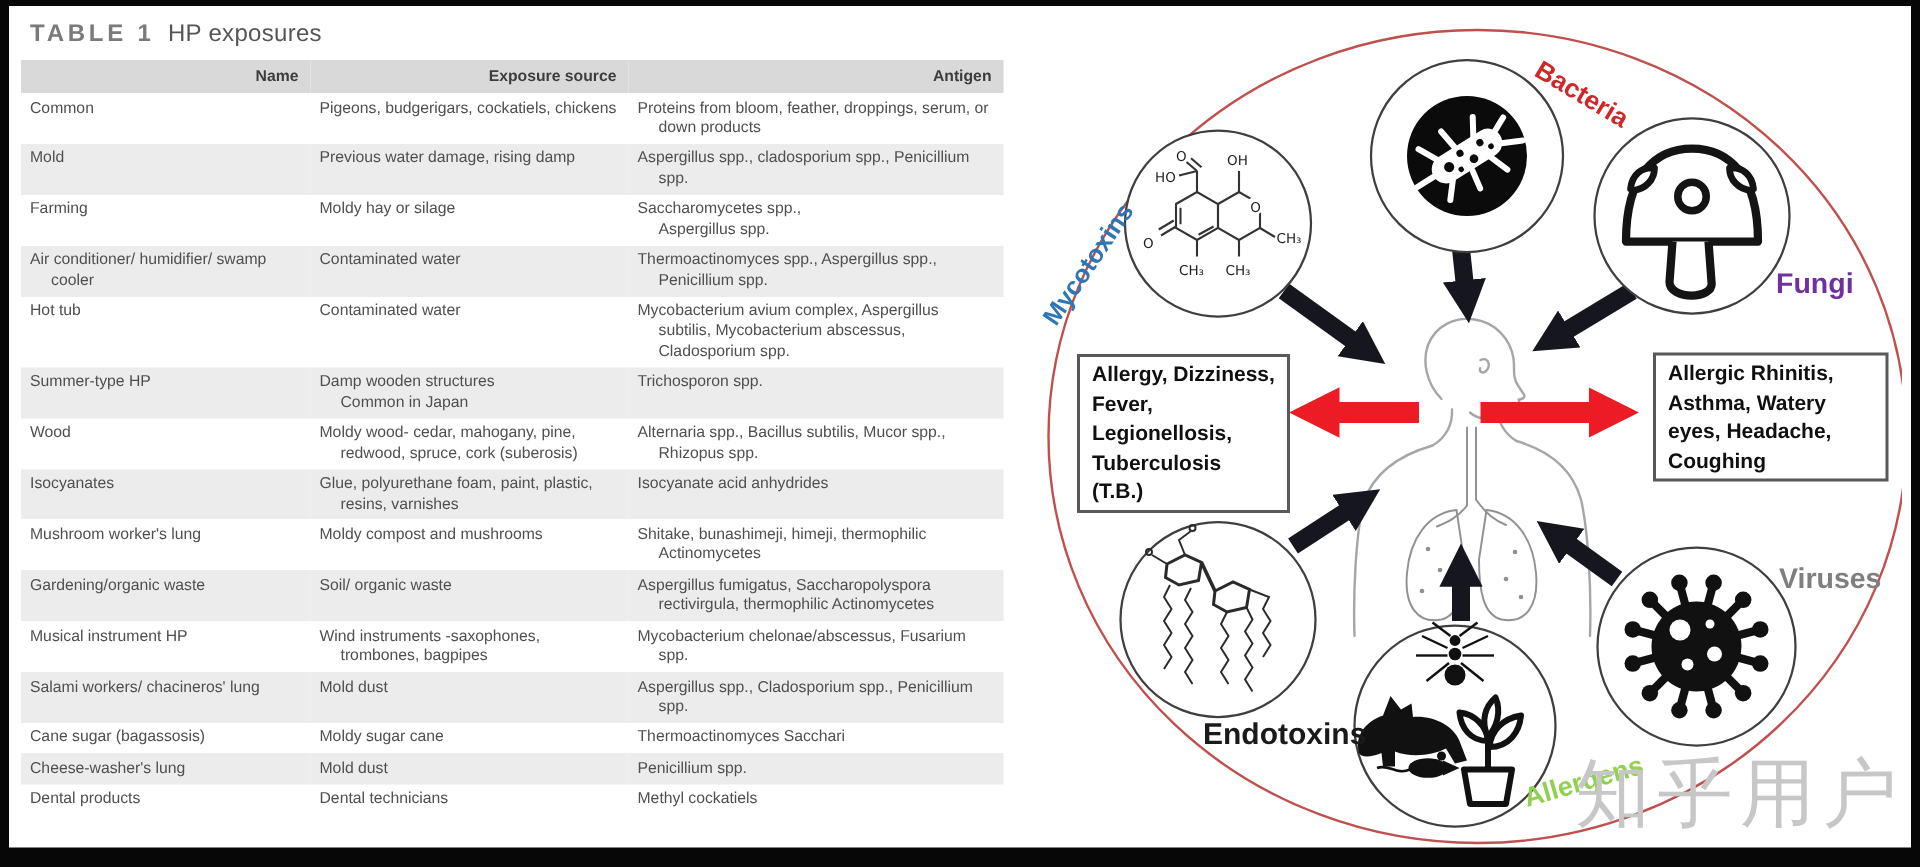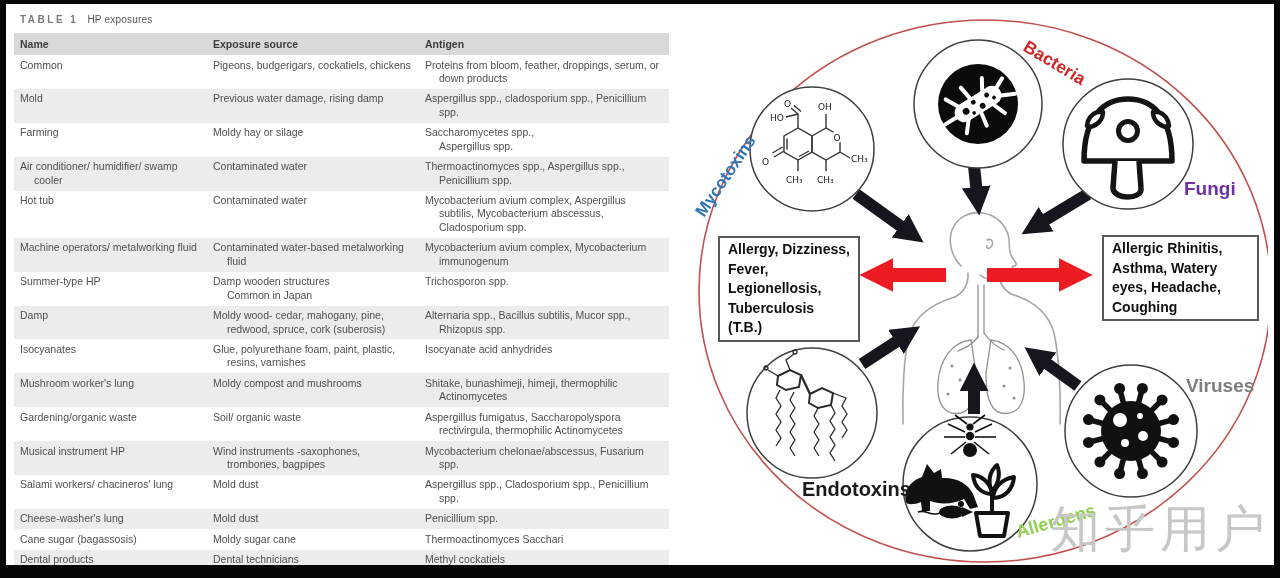--- a/index.html
+++ b/index.html
@@ -1,25 +1,25 @@
 <!DOCTYPE html>
 <html><head>
 <meta charset="utf-8">
 <style>
   html,body{margin:0;padding:0;background:#fff;}
   .frame{position:relative;width:1280px;height:578px;background:#070707;font-family:"Liberation Sans",sans-serif;overflow:hidden;}
   .content{position:absolute;left:6px;top:4px;width:1268px;height:561px;background:#ffffff;overflow:hidden;}
 
   
   .table-panel{position:absolute;left:8px;top:8px;width:655px;}
-  .tbl-title{font-size:10px;color:#6b6b6b;margin:2px 0 0 6px;}
+  .tbl-title{font-size:16px;color:#6b6b6b;margin:2px 0 0 6px;}
   .tbl-title .tag{font-weight:700;letter-spacing:2.5px;color:#7a7a7a;}
   .tbl-title .txt{margin-left:9px;color:#555;letter-spacing:0.2px;}
   table{border-collapse:collapse;width:100%;margin-top:8px;font-size:10.5px;color:#4f4f4f;table-layout:fixed;}
-  thead th{background:#d9d9d9;text-align:left;font-weight:700;color:#3d3d3d;padding:5px 8px 5px 6px;font-size:10.5px;}
+  thead th{background:#d9d9d9;text-align:right;font-weight:700;color:#3d3d3d;padding:5px 8px 5px 6px;font-size:10.5px;}
   tbody tr:nth-child(even){background:#ececec;}
   td{padding:3.5px 8px 3.5px 6px;vertical-align:top;line-height:1.28;}
   td .hang{padding-left:14px;text-indent:-14px;white-space:pre-line;}
   .it{}
 
   
   .diagram-svg{position:absolute;left:678px;top:0;}
   .sym-box{position:absolute;border:2px solid #595959;background:#fff;box-sizing:border-box;
            font-weight:700;font-size:14px;line-height:1.4;color:#101010;padding:2px 8px;
            white-space:pre-line;z-index:3;}
@@ -105,44 +105,33 @@
               </td>
               <td>
                 <div class="hang">Contaminated water</div>
               </td>
               <td>
                 <div class="hang it">Mycobacterium avium complex, Aspergillus subtilis, Mycobacterium abscessus, Cladosporium spp.</div>
               </td>
             </tr>
             <tr>
               <td>
-                <div class="hang">Machine operators/ metalworking fluid</div>
-              </td>
-              <td>
-                <div class="hang">Contaminated water-based metalworking fluid</div>
-              </td>
-              <td>
-                <div class="hang it">Mycobacterium avium complex, Mycobacterium immunogenum</div>
-              </td>
-            </tr>
-            <tr>
-              <td>
                 <div class="hang">Summer-type HP</div>
               </td>
               <td>
                 <div class="hang">Damp wooden structures
 Common in Japan</div>
               </td>
               <td>
                 <div class="hang it">Trichosporon spp.</div>
               </td>
             </tr>
             <tr>
               <td>
-                <div class="hang">Damp</div>
+                <div class="hang">Wood</div>
               </td>
               <td>
                 <div class="hang">Moldy wood- cedar, mahogany, pine, redwood, spruce, cork (suberosis)</div>
               </td>
               <td>
                 <div class="hang it">Alternaria spp., Bacillus subtilis, Mucor spp., Rhizopus spp.</div>
               </td>
             </tr>
             <tr>
               <td>
@@ -194,38 +183,38 @@
               </td>
               <td>
                 <div class="hang">Mold dust</div>
               </td>
               <td>
                 <div class="hang it">Aspergillus spp., Cladosporium spp., Penicillium spp.</div>
               </td>
             </tr>
             <tr>
               <td>
+                <div class="hang">Cane sugar (bagassosis)</div>
+              </td>
+              <td>
+                <div class="hang">Moldy sugar cane</div>
+              </td>
+              <td>
+                <div class="hang it">Thermoactinomyces Sacchari</div>
+              </td>
+            </tr>
+            <tr>
+              <td>
                 <div class="hang">Cheese-washer's lung</div>
               </td>
               <td>
                 <div class="hang">Mold dust</div>
               </td>
               <td>
                 <div class="hang it">Penicillium spp.</div>
-              </td>
-            </tr>
-            <tr>
-              <td>
-                <div class="hang">Cane sugar (bagassosis)</div>
-              </td>
-              <td>
-                <div class="hang">Moldy sugar cane</div>
-              </td>
-              <td>
-                <div class="hang it">Thermoactinomyces Sacchari</div>
               </td>
             </tr>
             <tr>
               <td>
                 <div class="hang">Dental products</div>
               </td>
               <td>
                 <div class="hang">Dental technicians</div>
               </td>
               <td>

